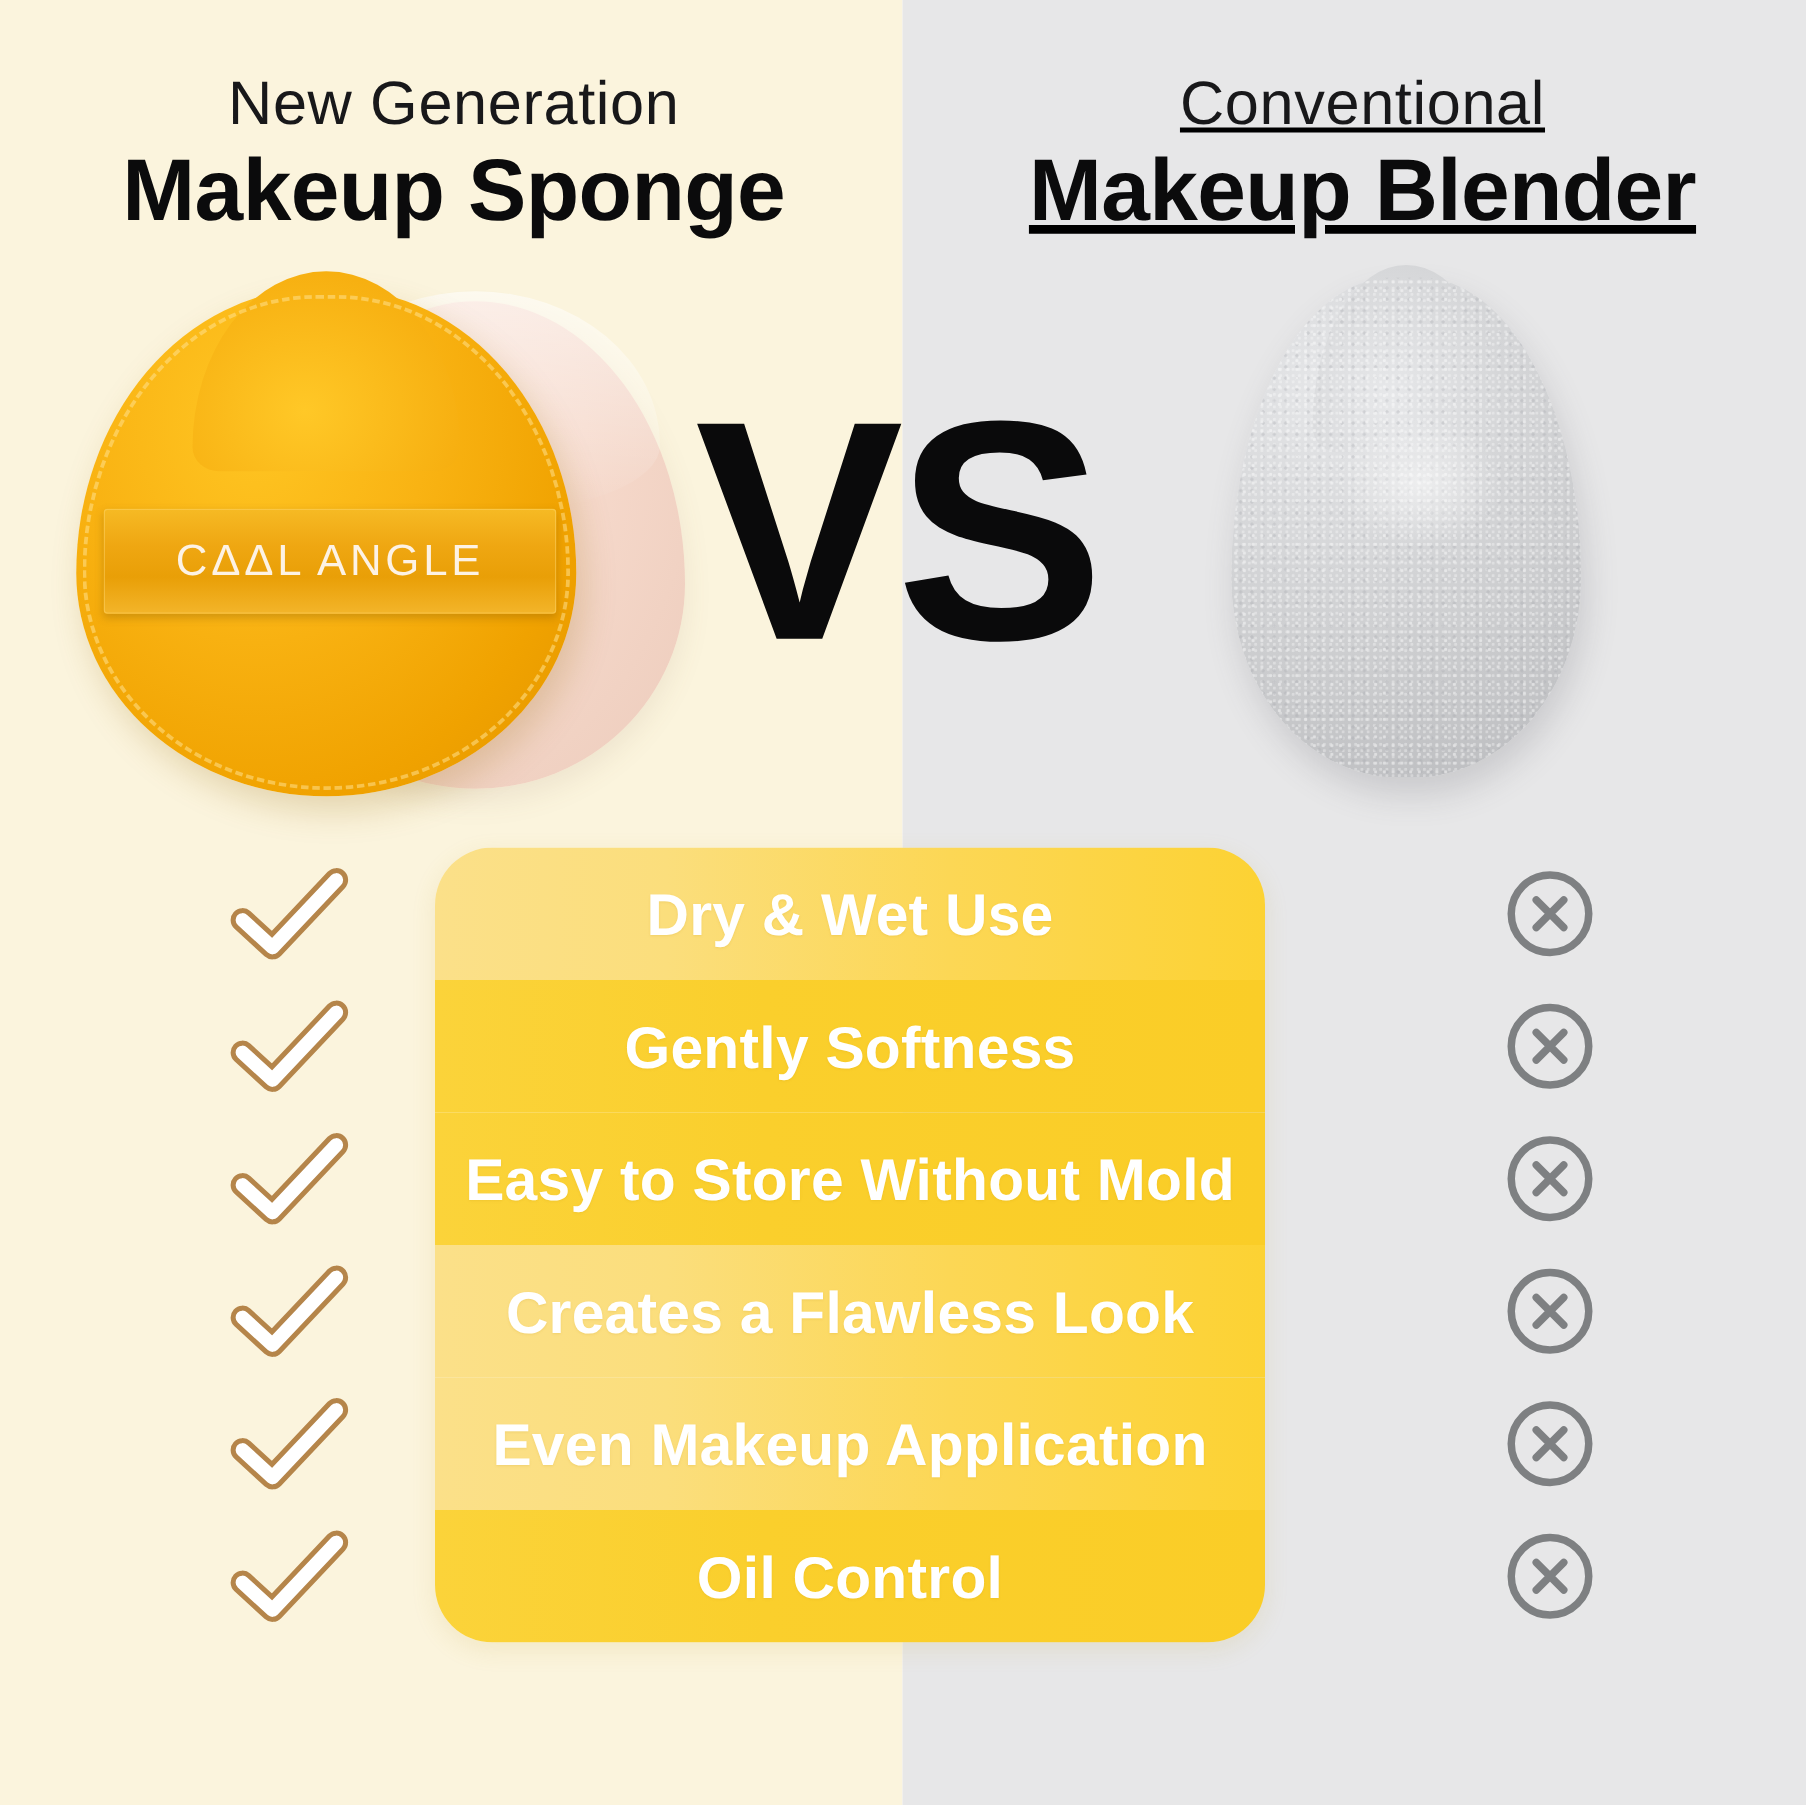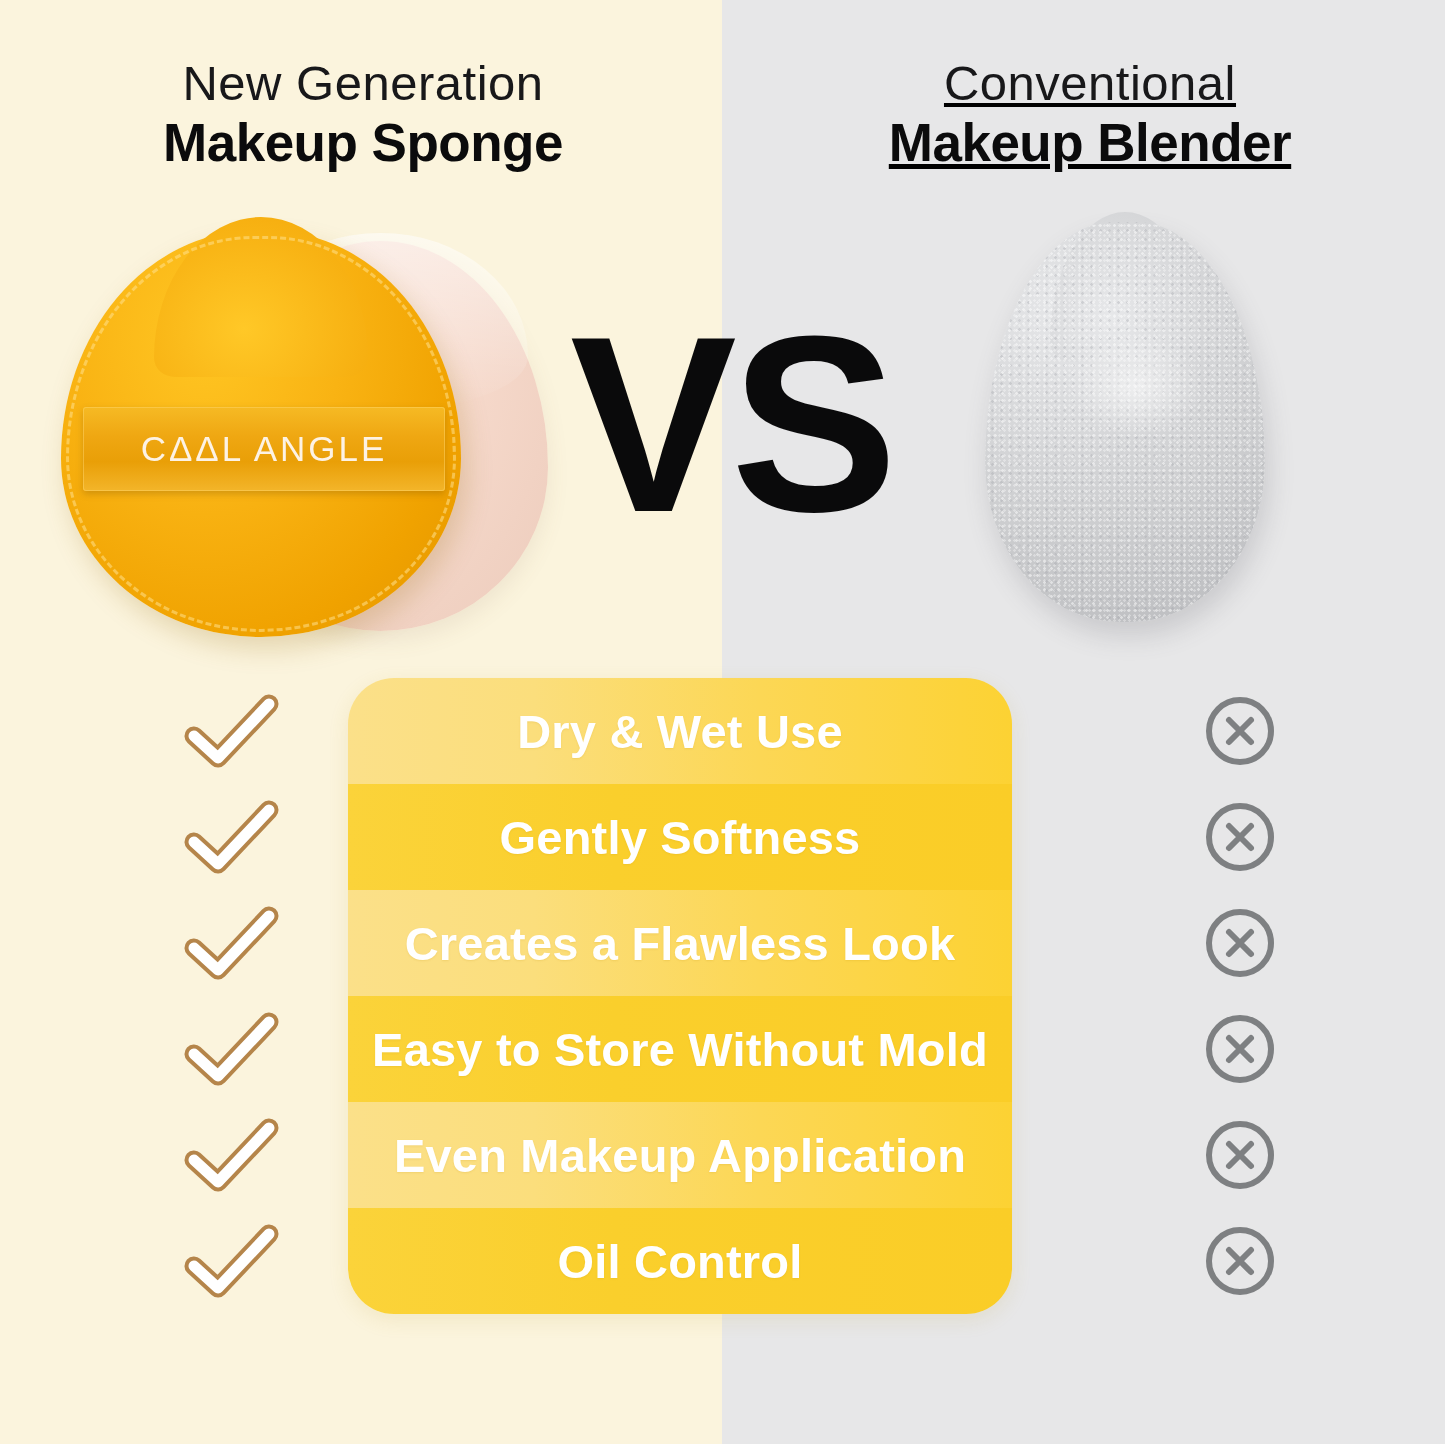--- a/index.html
+++ b/index.html
@@ -41,21 +41,21 @@
 
   .head-sub {
     font-size: 49px;
     font-weight: 300;
     letter-spacing: 0.5px;
     color: #18181a;
     line-height: 1.06;
     white-space: nowrap;
   }
   .head-main {
-    font-size: 53px;
+    font-size: 70px;
     font-weight: 700;
     letter-spacing: -0.5px;
     color: #0b0b0c;
     line-height: 1.1;
     margin-top: 4px;
     white-space: nowrap;
   }
 
   
   .product-left {
@@ -181,21 +181,20 @@
     position: absolute;
     left: 556px; top: 300px;
     width: 320px;
     text-align: center;
     font-size: 250px;
     font-weight: 700;
     letter-spacing: -6px;
     color: #0a0a0b;
     line-height: 1;
     z-index: 5;
-    margin-left: 14px;
   }
 
   
   .card {
     position: absolute;
     left: 348px; top: 678px;
     width: 664px; height: 636px;
     border-radius: 46px;
     overflow: hidden;
     box-shadow: 0 6px 20px rgba(190,160,50,0.14);
@@ -289,26 +288,26 @@
 
   <div class="vs">VS</div>
 
   <div class="card" id="feature-card">
       <div class="row light">
         <span class="row-label">Dry &amp; Wet Use</span>
       </div>
       <div class="row dark">
         <span class="row-label">Gently Softness</span>
       </div>
+      <div class="row dark">
+        <span class="row-label">Easy to Store Without Mold</span>
+      </div>
       <div class="row light">
         <span class="row-label">Creates a Flawless Look</span>
       </div>
-      <div class="row dark">
-        <span class="row-label">Easy to Store Without Mold</span>
-      </div>
       <div class="row light">
         <span class="row-label">Even Makeup Application</span>
       </div>
       <div class="row dark">
         <span class="row-label">Oil Control</span>
       </div>
     </div>
 
   <div class="checks" id="check-column">
       <div class="check-cell">

